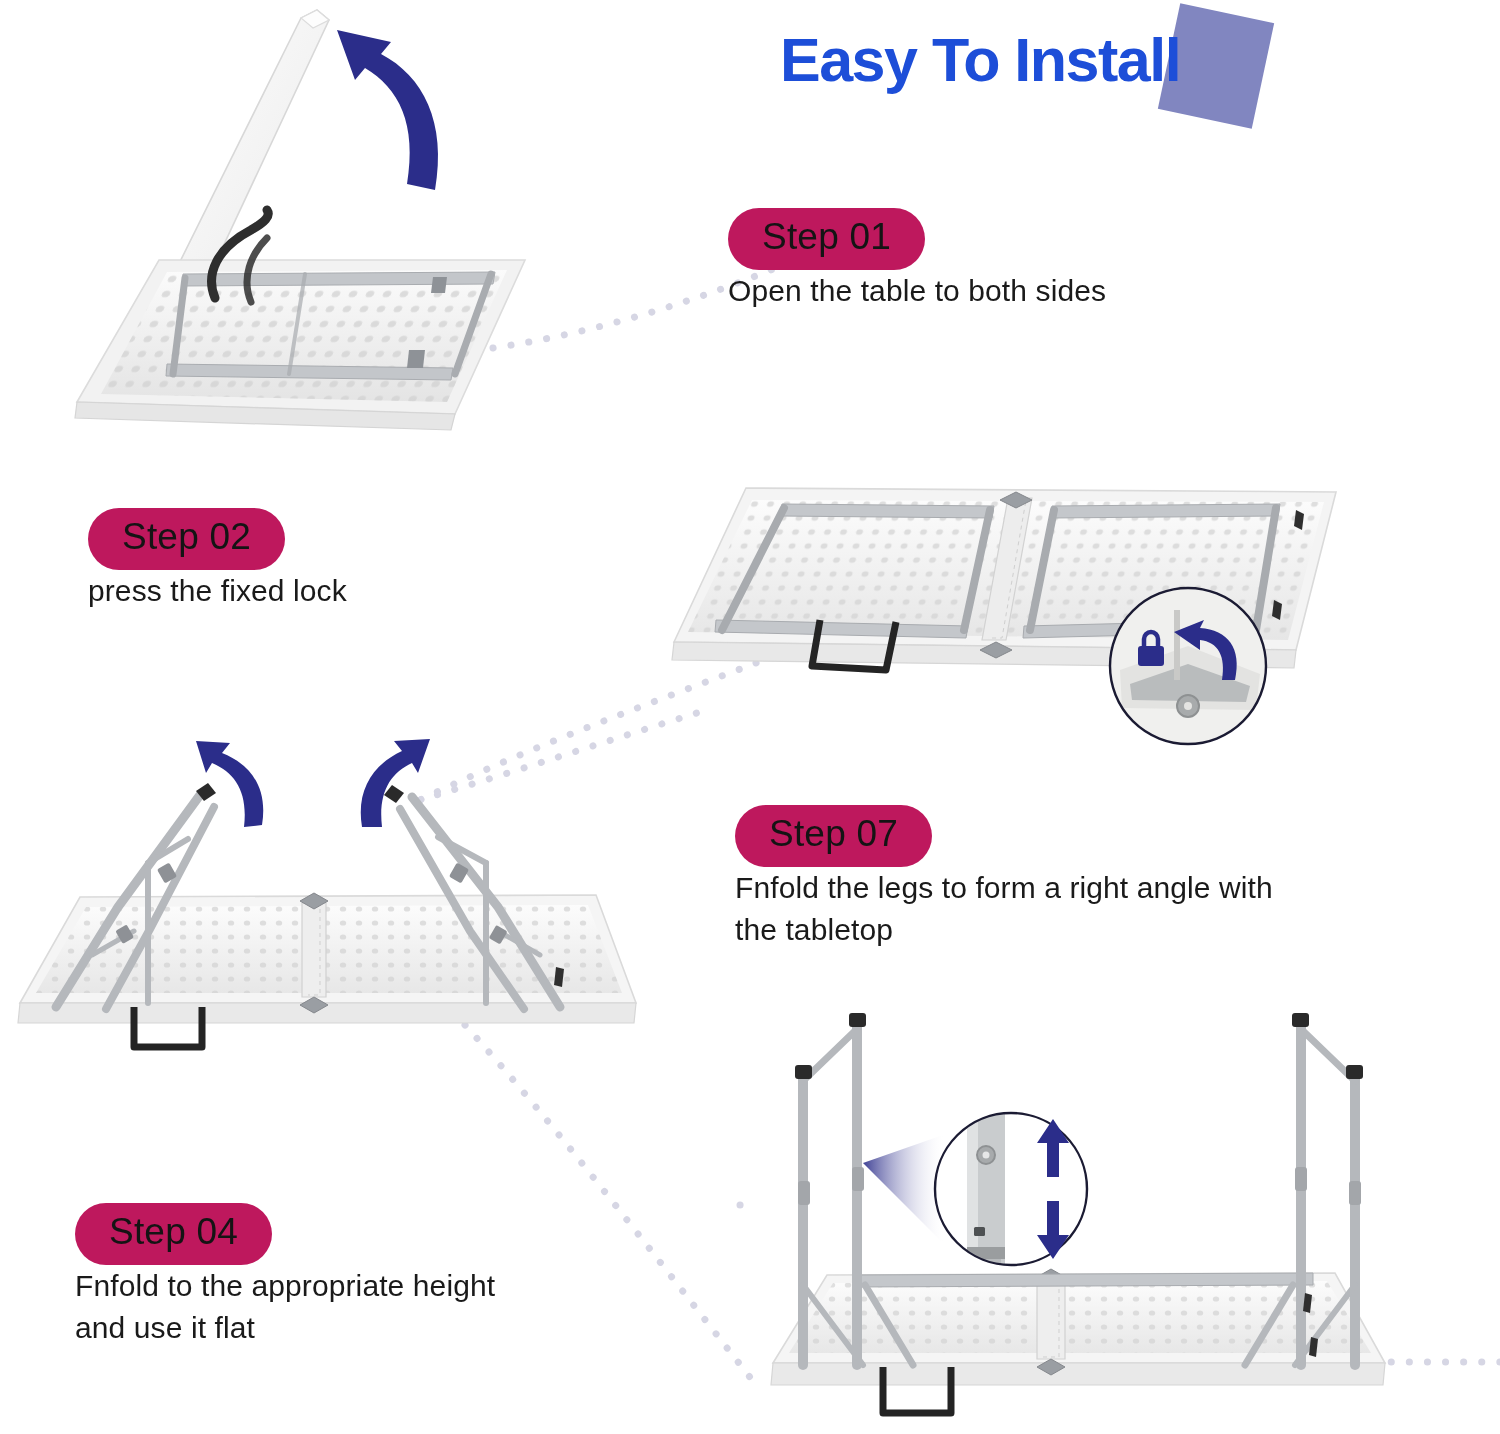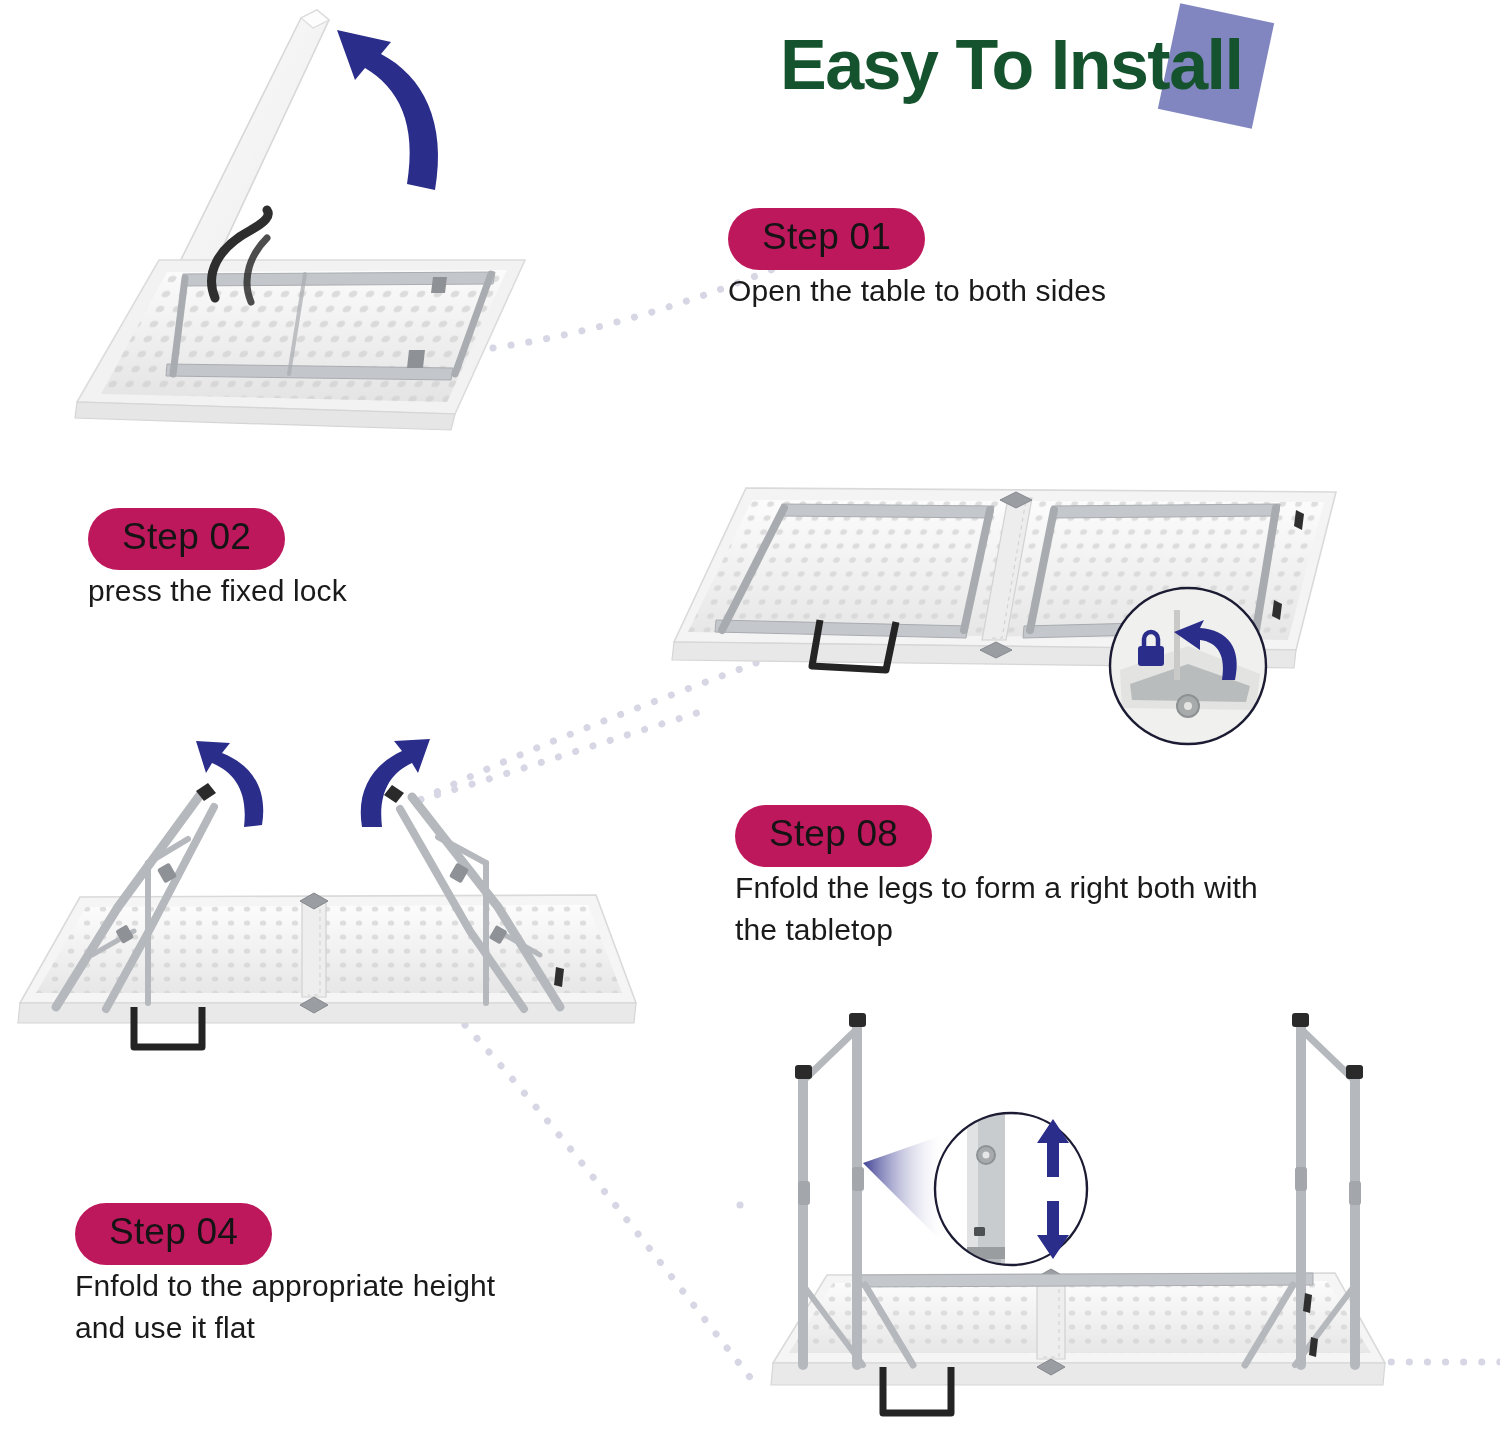--- a/index.html
+++ b/index.html
@@ -15,21 +15,21 @@
   .title-wrap { position: absolute; left: 780px; top: 14px; width: 640px; height: 110px; }
   .title-accent {
     position: absolute; left: 388px; top: -2px;
     width: 96px; height: 108px;
     background: #8186c0;
     transform: rotate(12deg);
     transform-origin: center;
   }
   .title-text {
     position: absolute; left: 0; top: 16px;
-    font-size: 70px; font-weight: 700; color: #14532d;
+    font-size: 61px; font-weight: 700; color: #1d4ed8;
     letter-spacing: -1.5px; line-height: 1;
     white-space: nowrap;
   }
 
   
   .step-block { position: absolute; }
   .step-pill {
     display: inline-block;
     background: #be185d;
     border-radius: 34px;
@@ -403,23 +403,23 @@
   </div>
 
   <div class="step-block" id="step02">
     <div class="step-pill">Step 02</div>
     <div class="step-body">
       <span class="ln">press the fixed lock</span>
     </div>
   </div>
 
   <div class="step-block" id="step03">
-    <div class="step-pill">Step 08</div>
+    <div class="step-pill">Step 07</div>
     <div class="step-body">
-      <span class="ln">Fnfold the legs to form a right both with</span>
+      <span class="ln">Fnfold the legs to form a right angle with</span>
       <span class="ln">the tabletop</span>
     </div>
   </div>
 
   <div class="step-block" id="step04">
     <div class="step-pill">Step 04</div>
     <div class="step-body">
       <span class="ln">Fnfold to the appropriate height</span>
       <span class="ln">and use it flat</span>
     </div>

